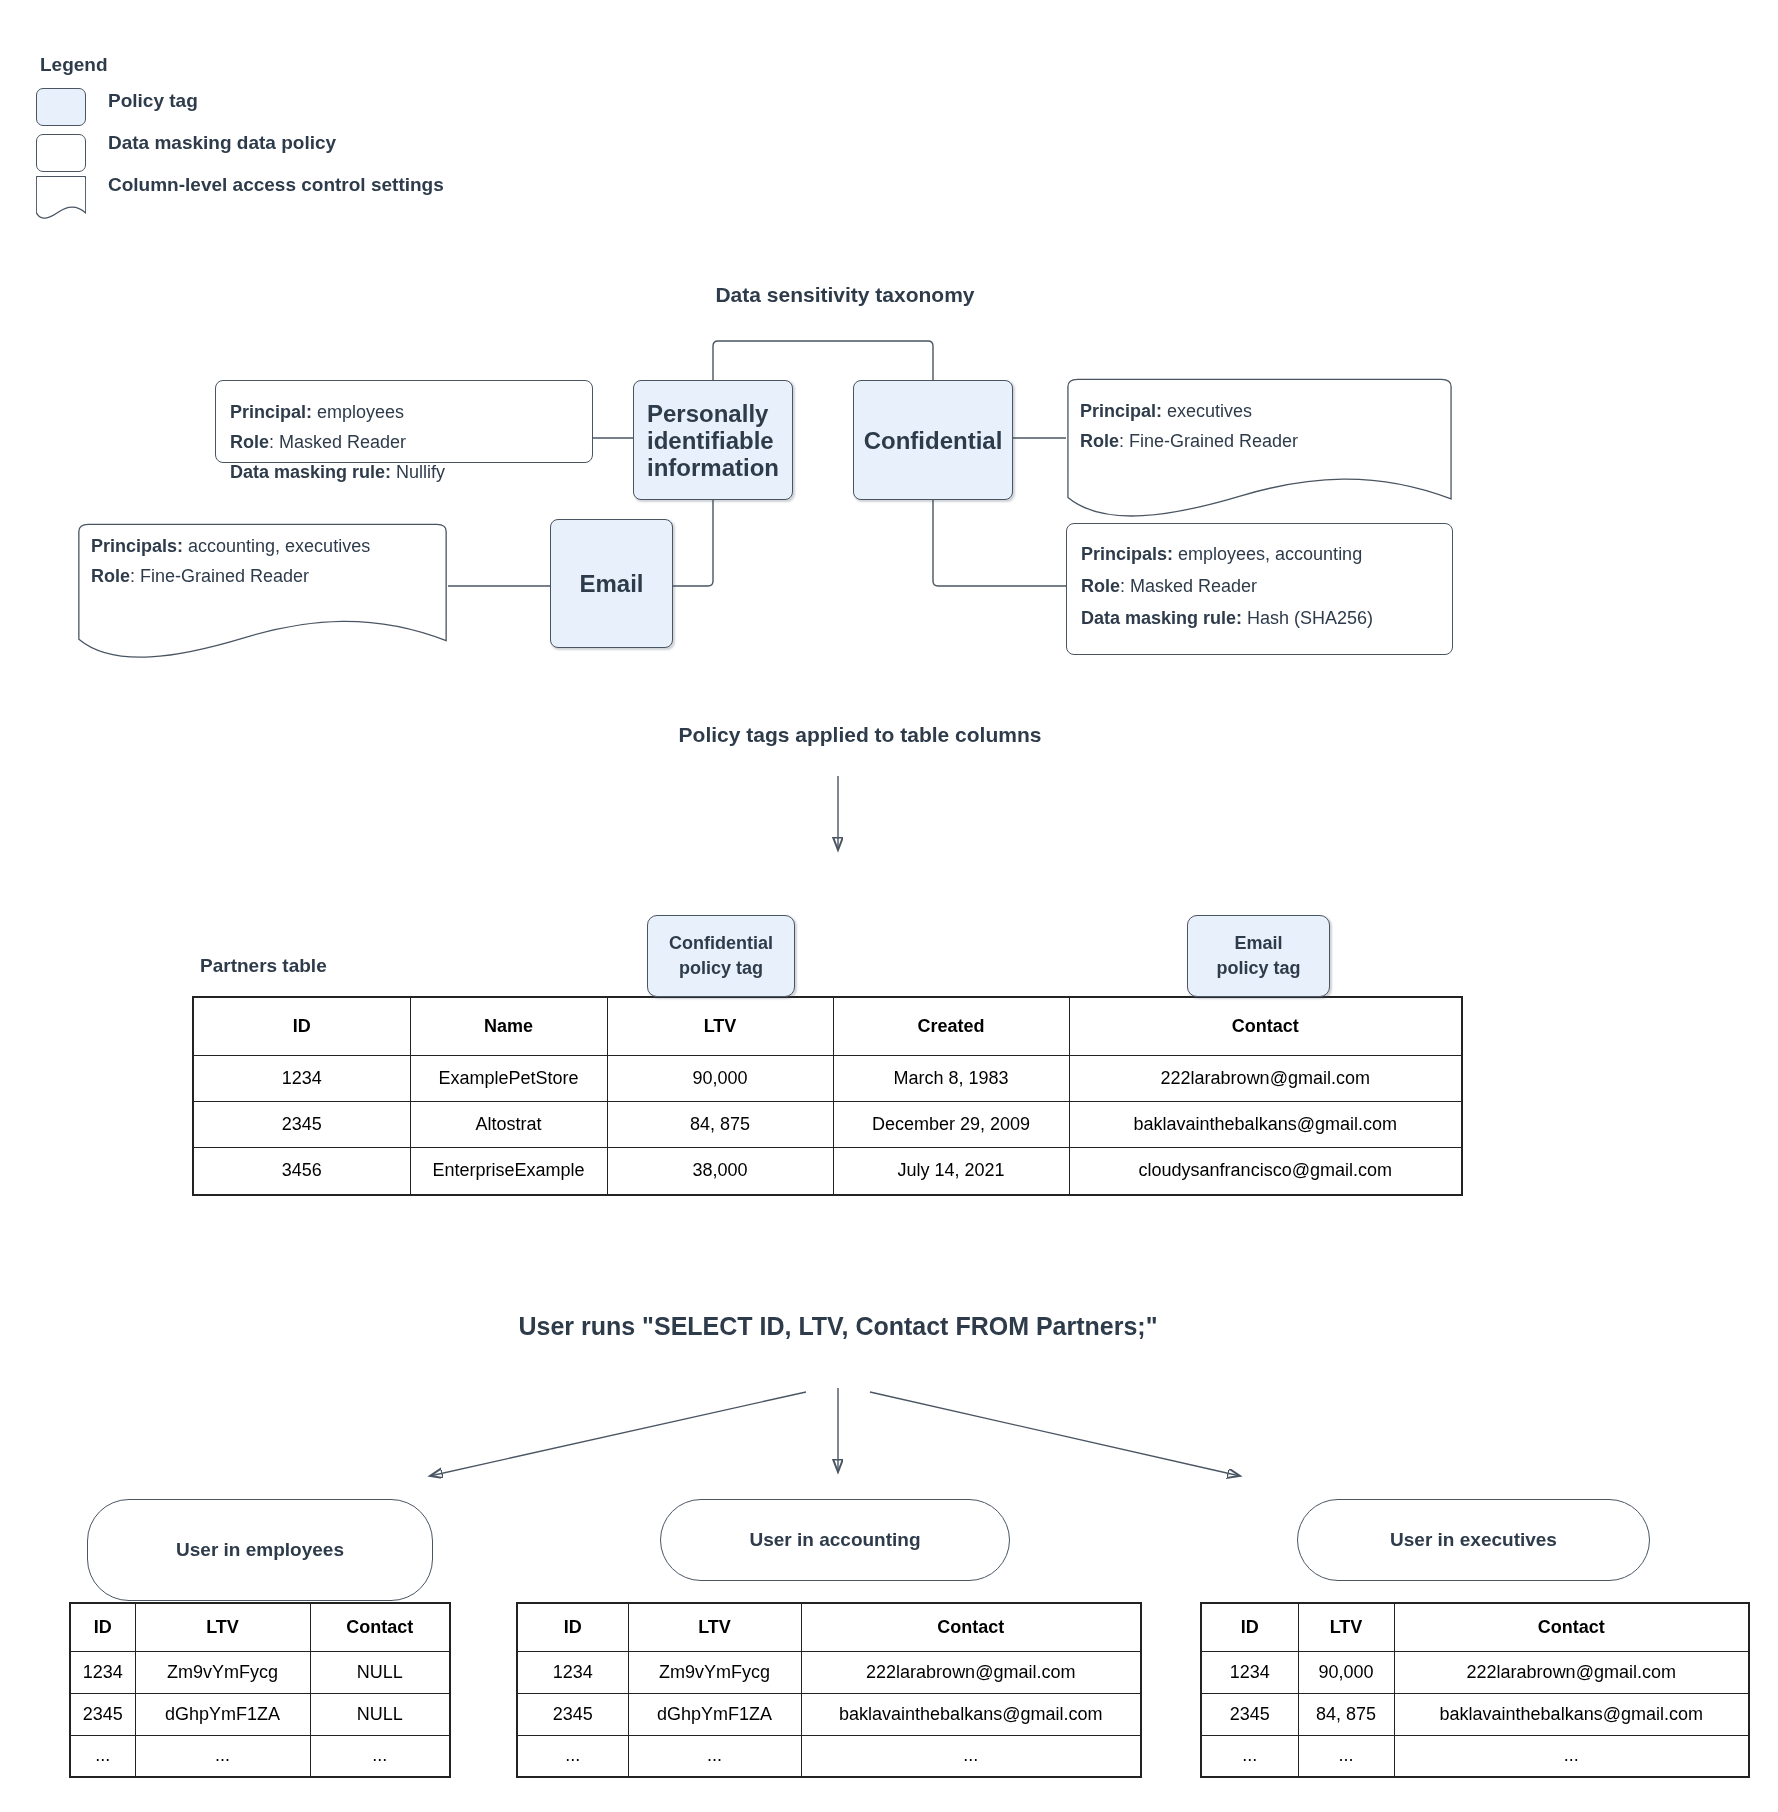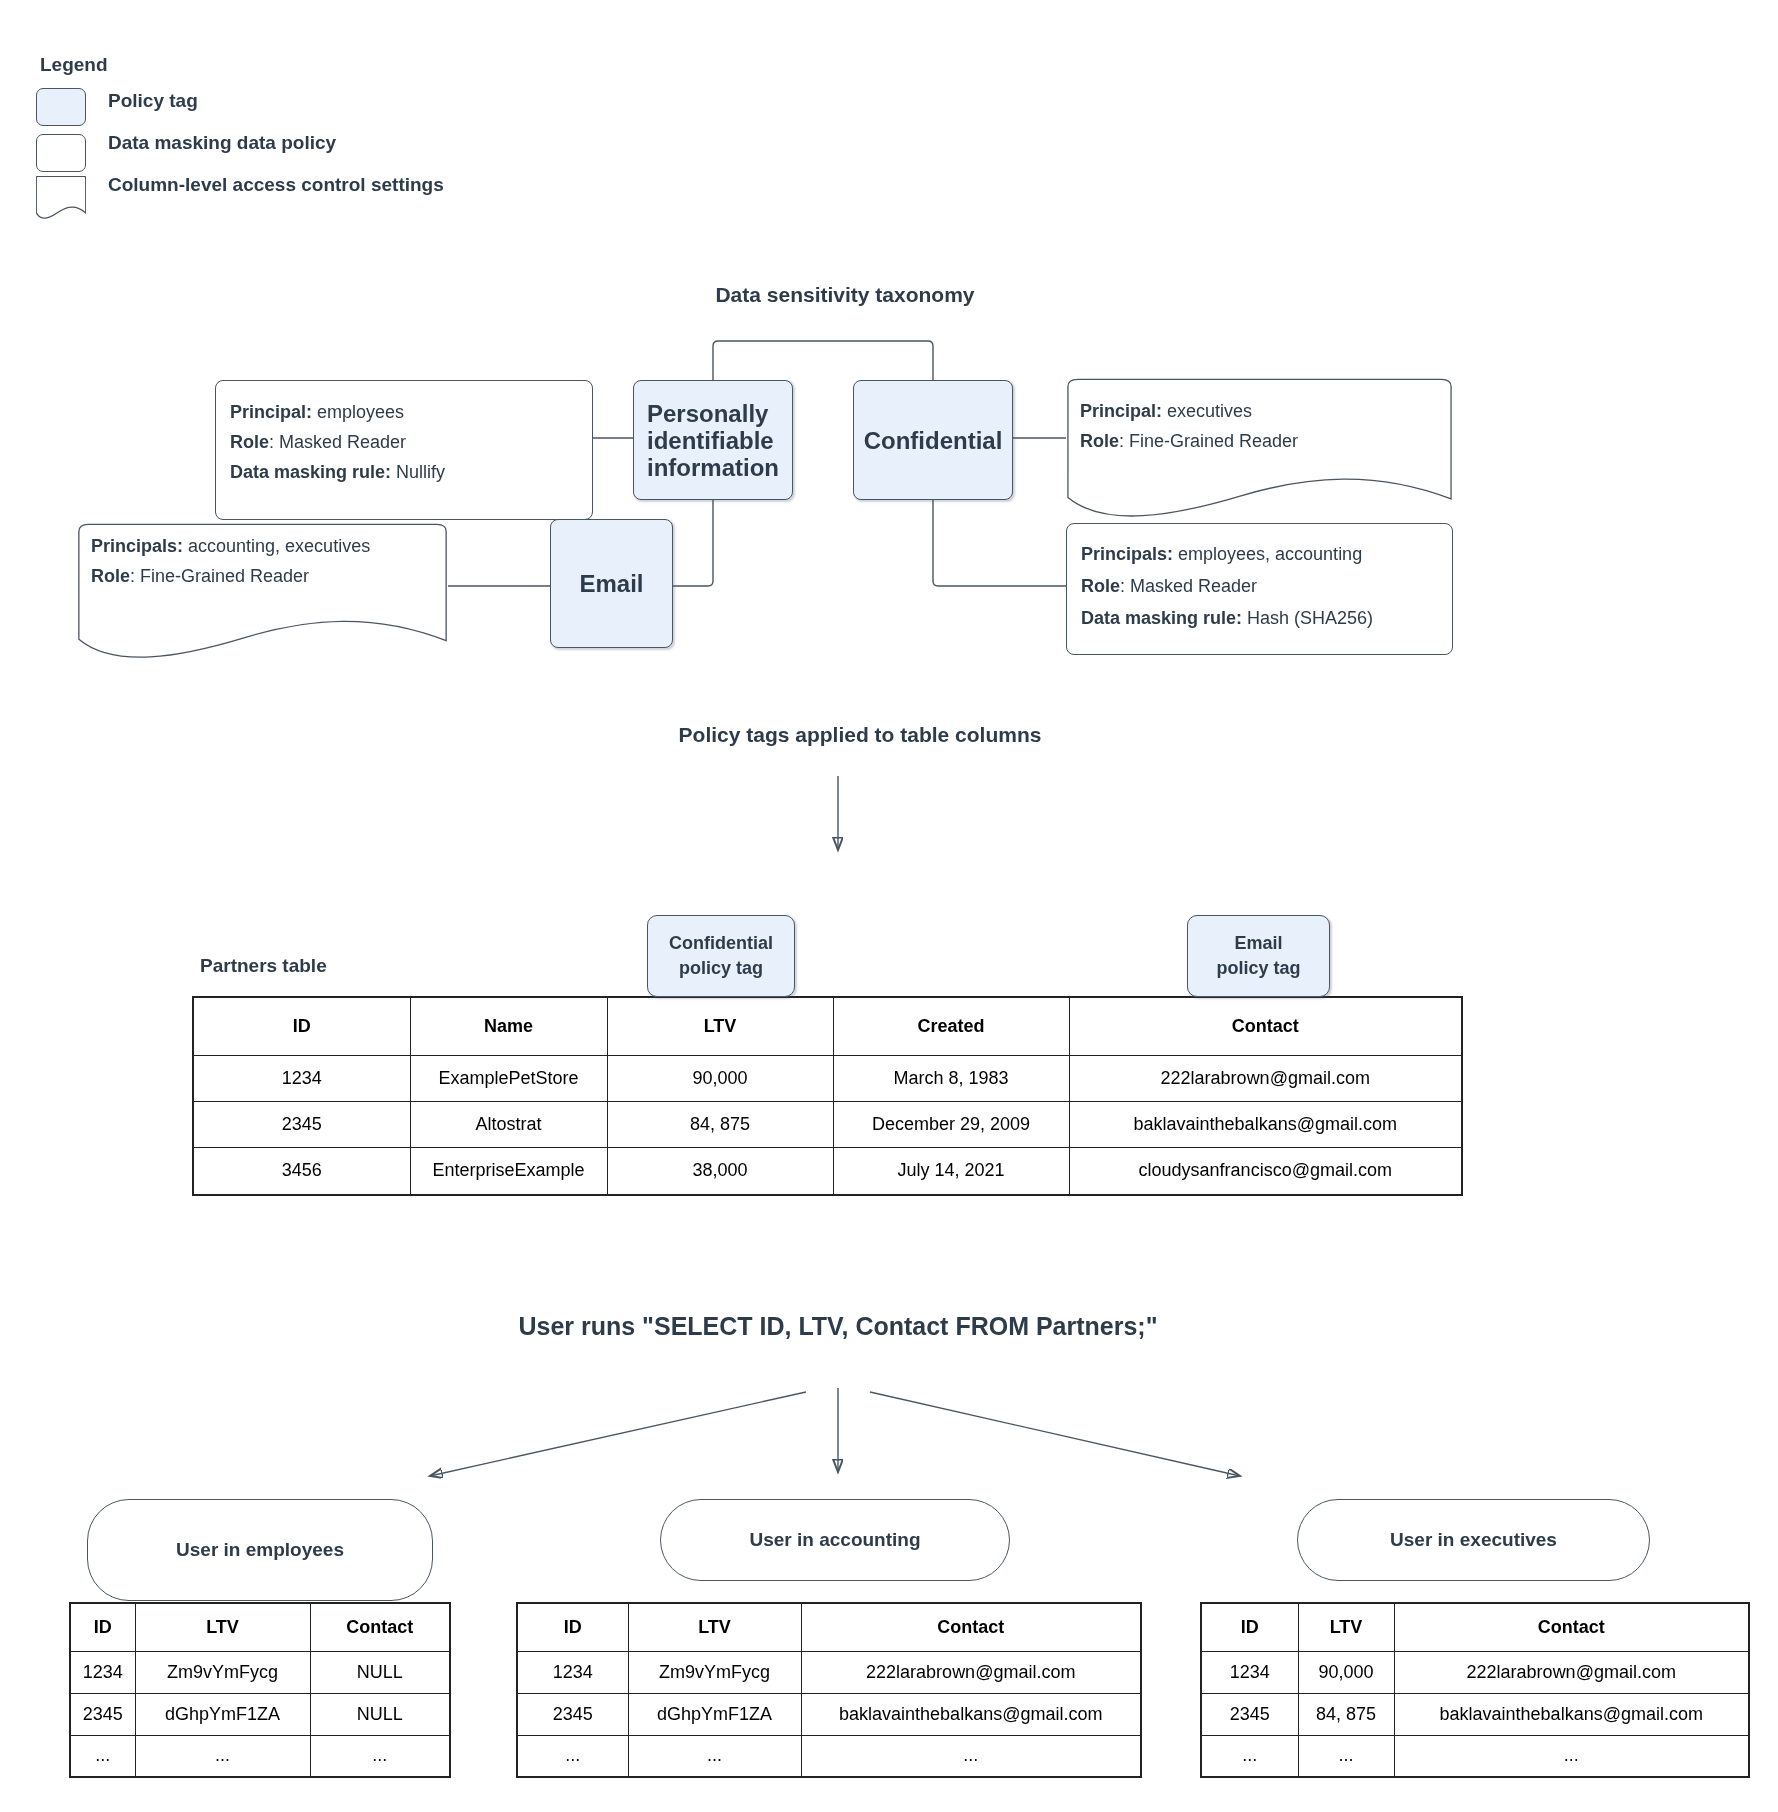--- a/index.html
+++ b/index.html
@@ -94,21 +94,21 @@
 
   <div class="docbox" style="left:36px;top:176px;width:50px;height:44px;">
     <svg viewBox="0 0 200 100" preserveAspectRatio="none" aria-hidden="true">
       <path d="M6,1 L194,1 Q199,1 199,6 L199,84 C160,64 125,68 90,82 C55,96 20,104 1,83 L1,6 Q1,1 6,1 Z"></path>
     </svg>
   </div>
   <div class="legend-label" style="left:108px;top:174px;">Column-level access control settings</div>
 
   <div class="sec-title t21" style="left:845px;top:283px;">Data sensitivity taxonomy</div>
 
-  <div class="node white plines" style="left:215px;top:380px;width:378px;height:140px;">
+  <div class="node white plines" style="left:215px;top:380px;width:378px;height:83px;">
     <div class="pline"><span class="b">Principal:</span><span> employees</span></div>
     <div class="pline"><span class="b">Role</span><span>: Masked Reader</span></div>
     <div class="pline"><span class="b">Data masking rule:</span><span> Nullify</span></div>
   </div>
 
   <div class="node blue" style="left:633px;top:380px;width:160px;height:120px;">
     <div class="tagtext pad-pii">Personally identifiable information</div>
   </div>
 
   <div class="node blue center-flex tagtext" style="left:853px;top:380px;width:160px;height:120px;">

